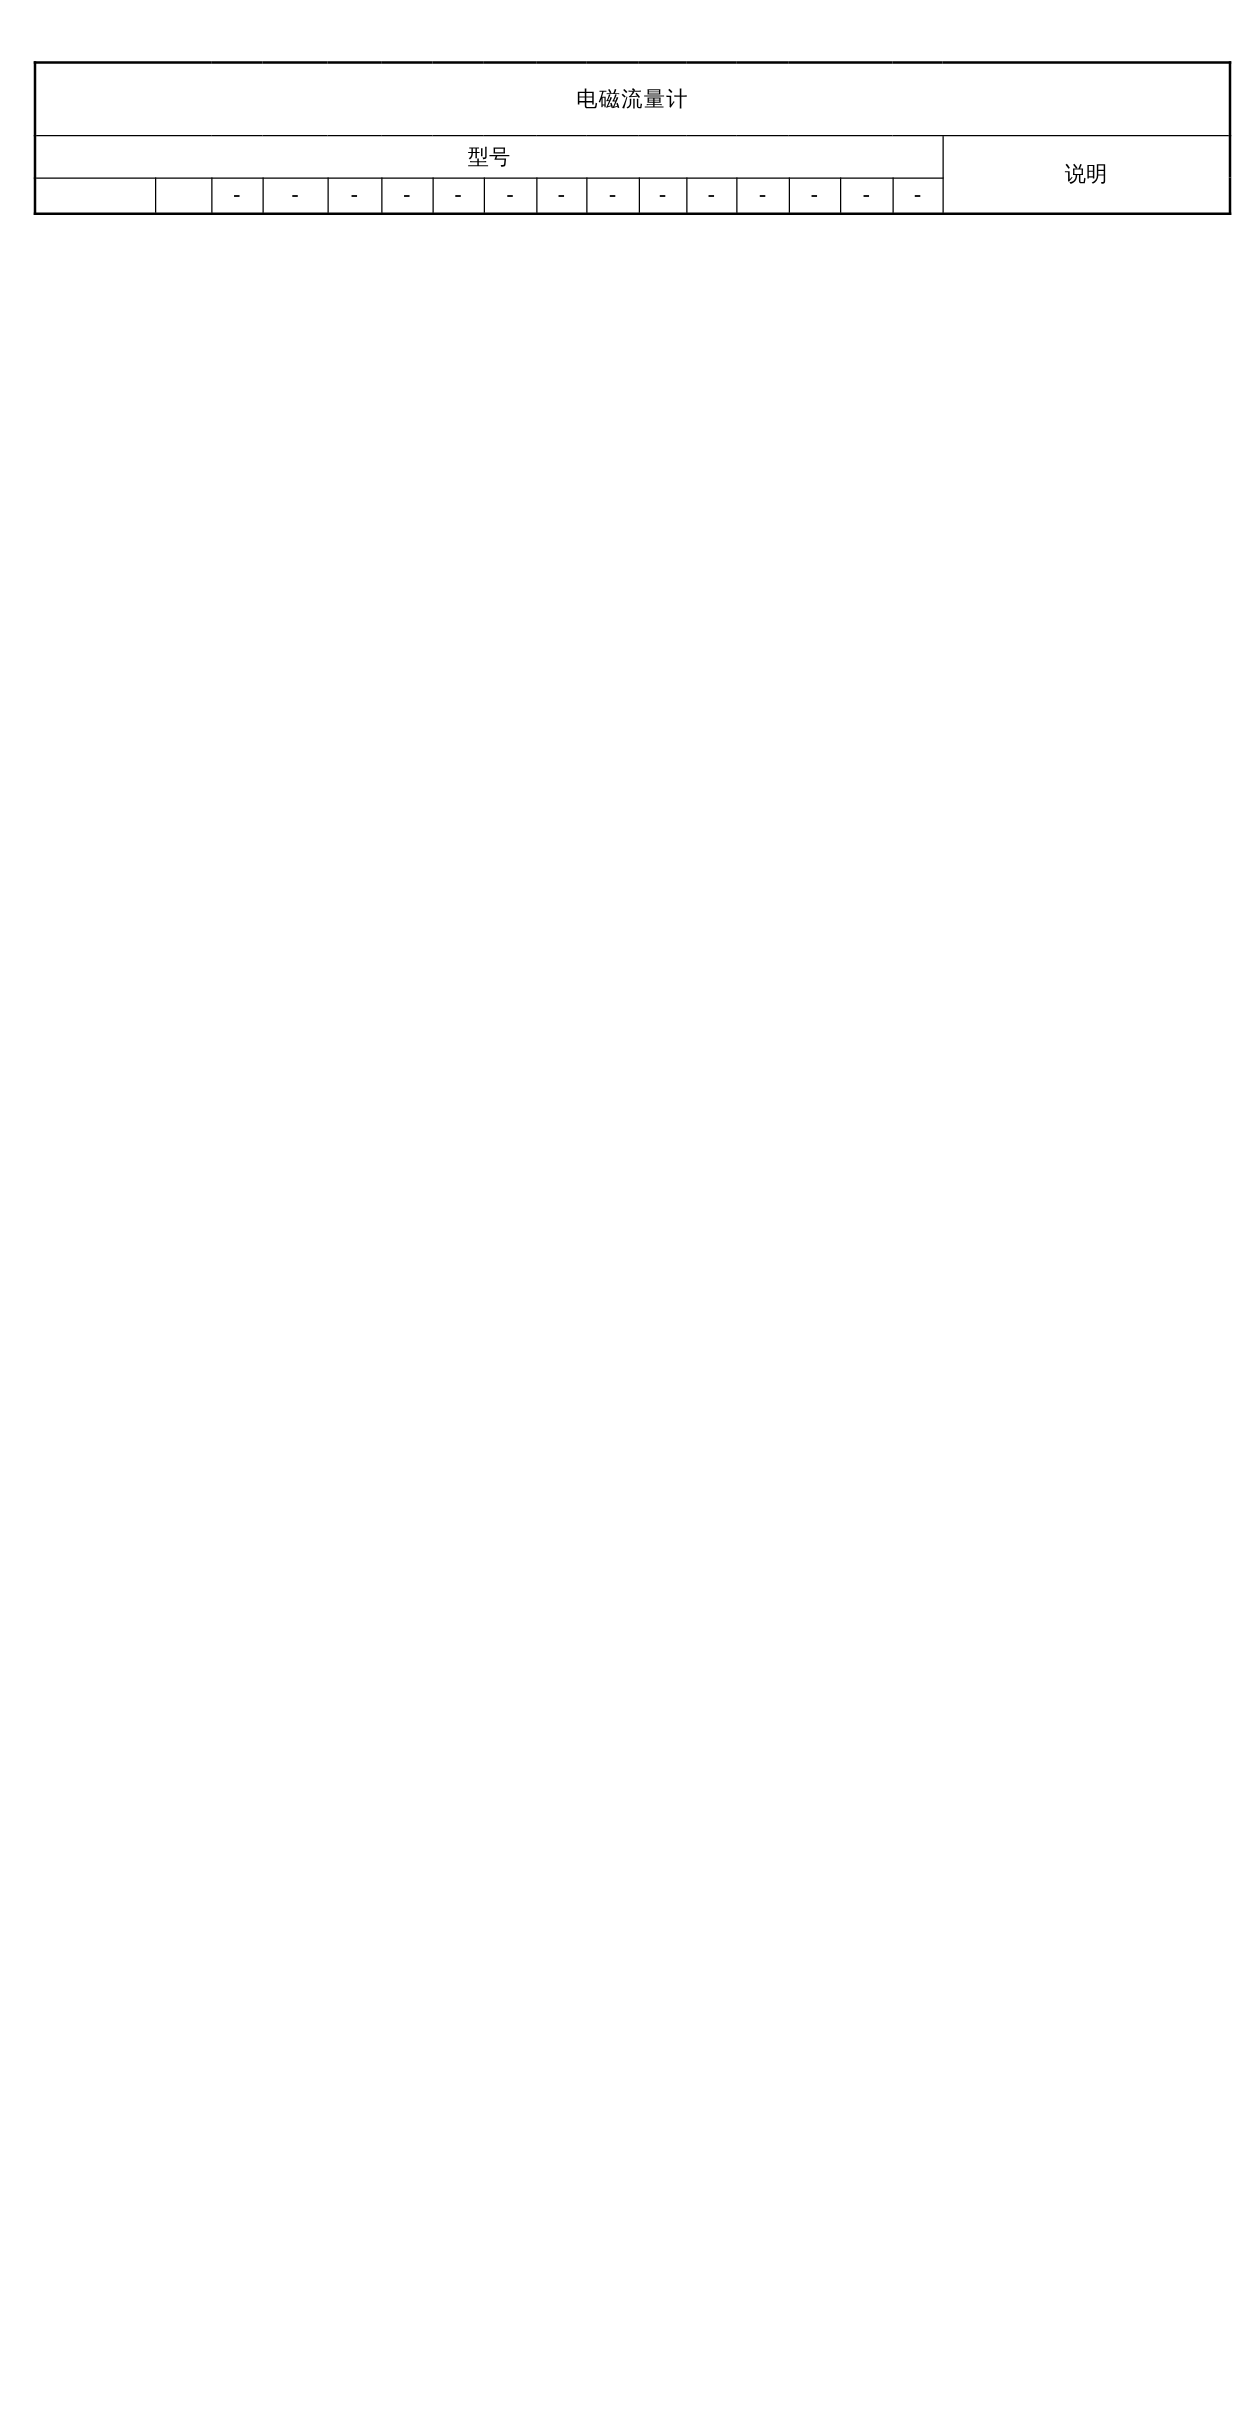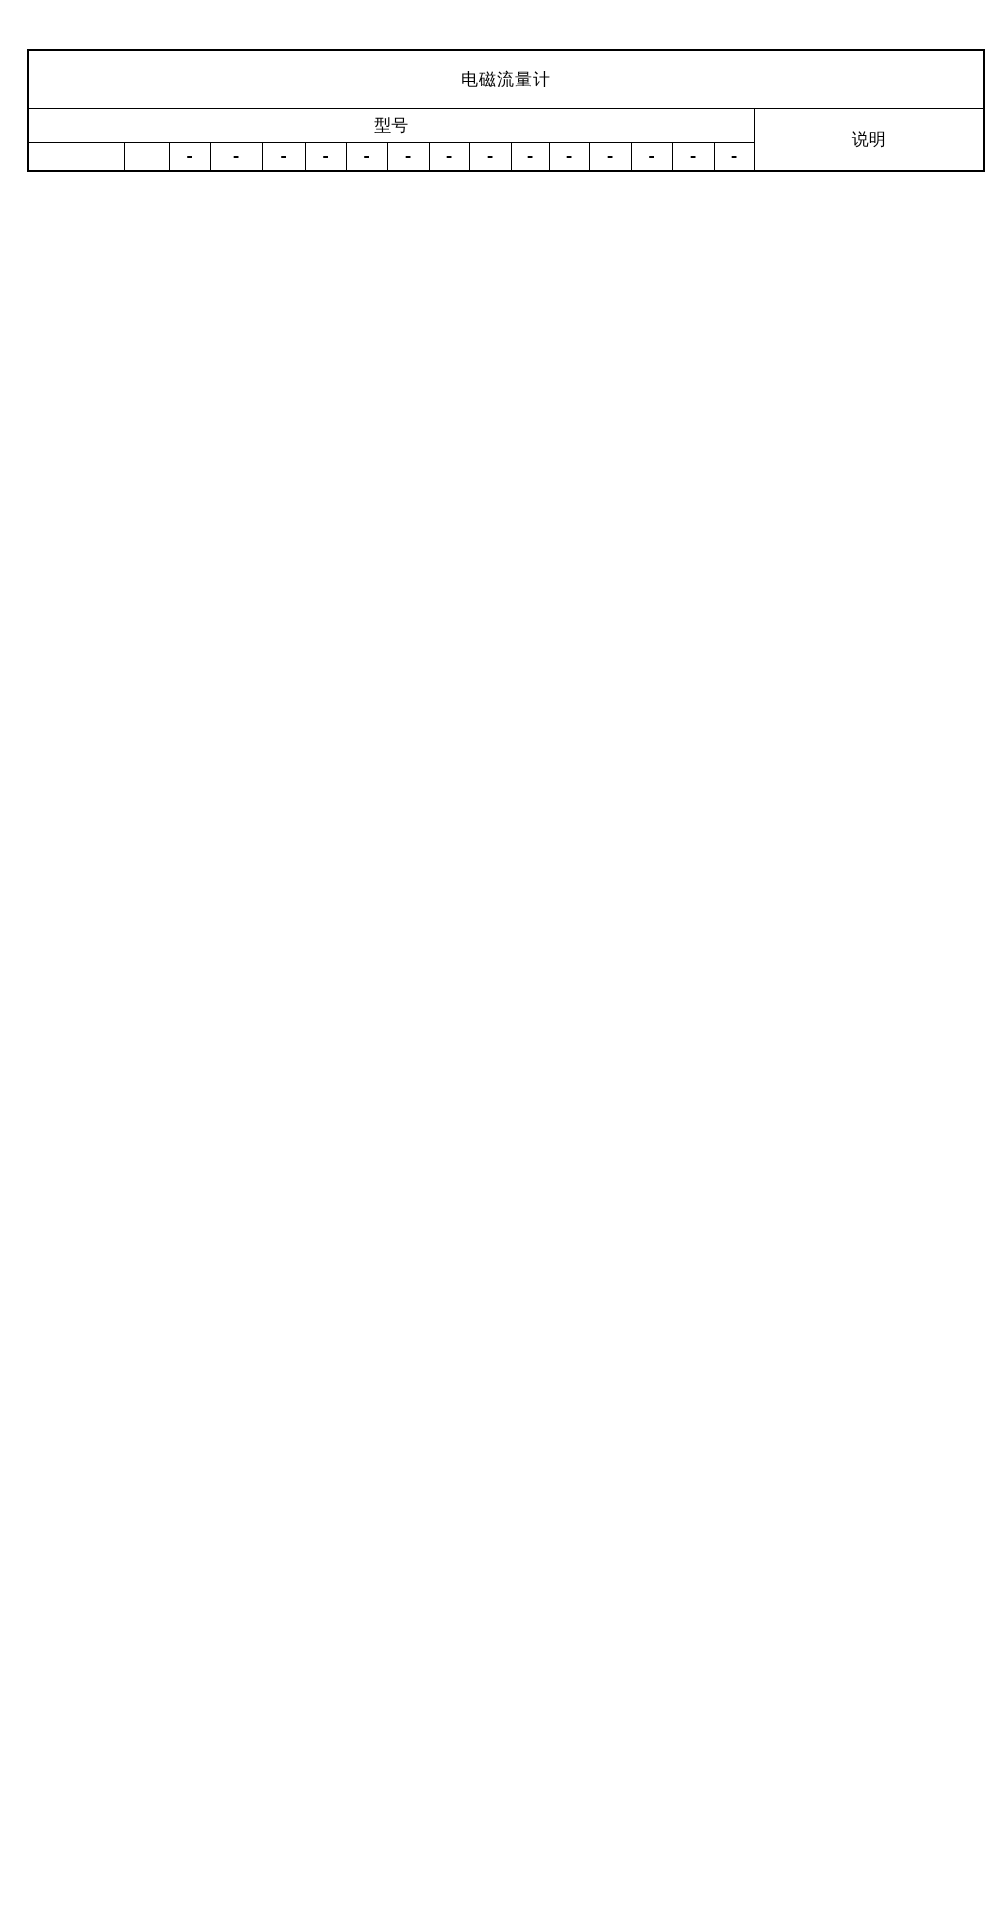--- a/index.html
+++ b/index.html
@@ -1,21 +1,21 @@
 <!DOCTYPE html>
 <html style="--accent: #2175d0;"><head>
 <meta charset="utf-8">
 <style>
   html,body{margin:0;padding:0;background:#ffffff;}
   .page{
     position:relative;
     width:1000px;
     height:1929px;
     background:#fff;
-    font-family:Liberation Mono, monospace;
+    font-family:Liberation Serif, serif;
     color:#000;
   }
   table.spec{
     position:absolute;
     left:27px;
     top:49px;
     border-collapse:collapse;
     table-layout:fixed;
     border:2px solid #000;
   }

